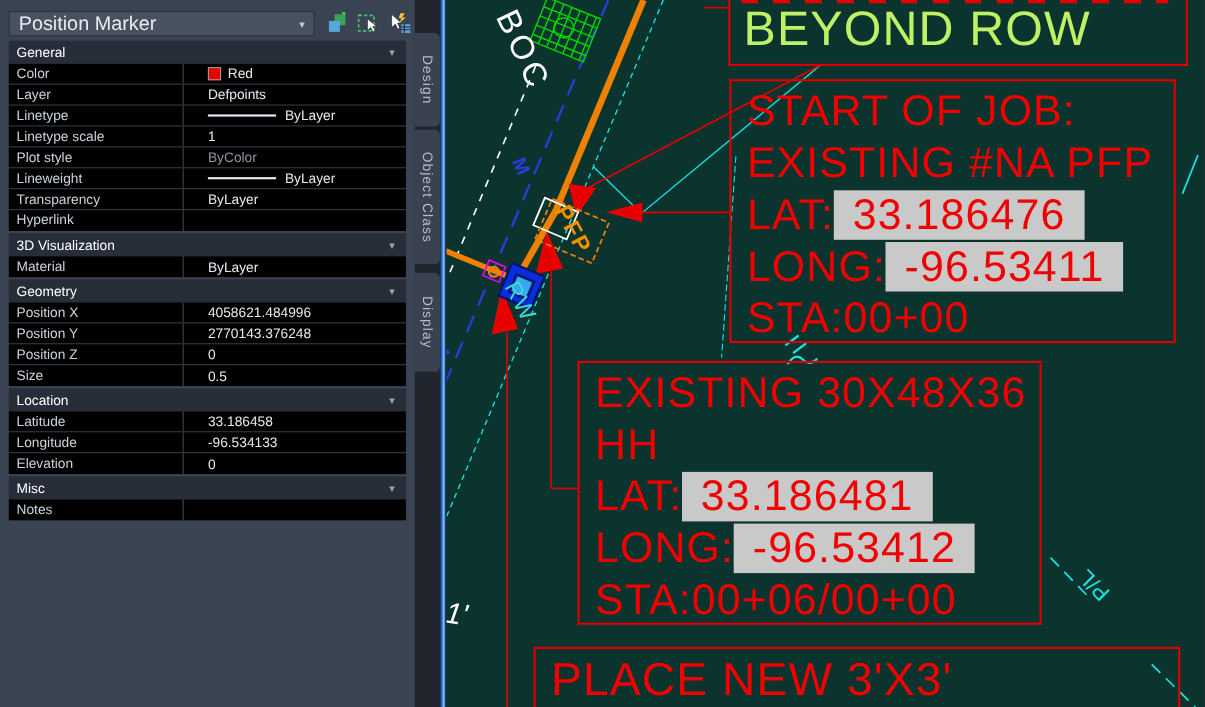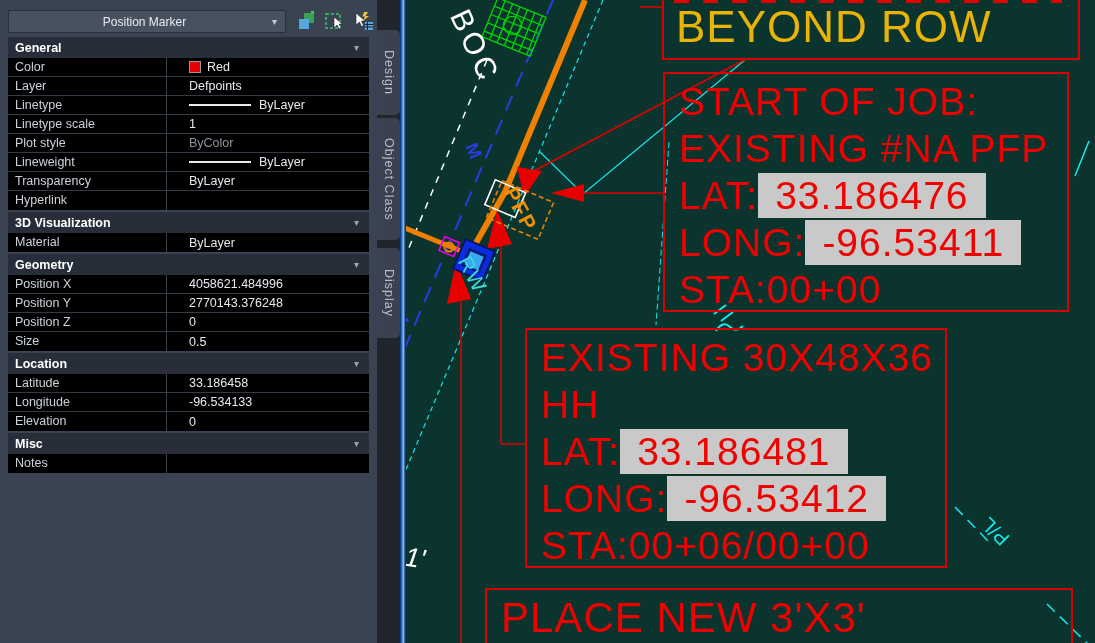--- a/index.html
+++ b/index.html
@@ -5,29 +5,29 @@
   * { margin:0; padding:0; box-sizing:border-box; }
   html,body { background:#20252d; }
   body { font-family:"Liberation Sans", sans-serif; }
   .app { position:relative; width:1095px; height:643px; overflow:hidden; background:#3a4352; }
 
   
   .panel { position:absolute; left:0; top:0; width:400px; height:643px; background:#3a4352; }
   .panel-top { position:absolute; left:0; top:0; width:377px; height:37px; }
   .selector { position:absolute; left:8px; top:10px; width:278px; height:23px; background:#47515f;
               border:1px solid #2a313c; display:flex; align-items:center; padding:0 8px; cursor:default; }
-  .sel-text { color:#e9ecf0; font-size:12px; flex:1; white-space:nowrap; overflow:hidden;text-align:center; }
+  .sel-text { color:#e9ecf0; font-size:18px; flex:1; white-space:nowrap; overflow:hidden; }
   .sel-arrow { color:#c3cad4; font-size:10px; }
   .tools { position:absolute; left:296px; top:9px; display:flex; gap:6px; }
   .tbtn { width:22px; height:24px; display:flex; align-items:center; justify-content:center; }
 
   .props { position:absolute; left:8px; top:37px; width:361px; }
   .sec-h { height:21px; background:#272e39; display:flex; align-items:center; padding:0 10px 0 7px; margin-top:2px; }
   .sec-h:first-child { margin-top:0; }
-  .sec-t { color:#ffffff; font-weight:bold; font-size:12.5px; flex:1; }
+  .sec-t { color:#ffffff; font-weight:normal; font-size:12.5px; flex:1; }
   .sec-c { color:#9aa3b0; font-size:10px; }
   .rows { background:#000000; }
   .prow { display:flex; height:19px; border-bottom:1px solid #323a46; }
   .prow:last-child { border-bottom:none; }
   .plabel { width:158px; color:#ccd2da; font-size:12.5px; line-height:18px; padding-left:7px;
             white-space:nowrap; overflow:hidden; }
   .pvalue { flex:1; border-left:1px solid #3c playing;border-left:1px solid #3c4450; color:#e6e9ee; font-size:12.5px; line-height:18px;
             padding-left:22px; display:flex; align-items:center; white-space:nowrap; overflow:hidden; }
   .pvalue.muted span { color:#8d949f; }
   .swatch { display:inline-block; width:12px; height:12px; background:#e80000; border:1px solid #9a9a9a; margin-right:6px; }
@@ -44,21 +44,21 @@
   
   .canvas { position:absolute; left:400px; top:0; width:695px; height:643px; background:#0c342f; overflow:hidden; }
   .canvas svg { position:absolute; left:0; top:0; }
   .canvas-edge { position:absolute; left:0; top:0; width:6px; height:643px; z-index:6;
                  background:linear-gradient(90deg,#0a2a5e 0%,#2f7fe0 35%,#9cc4f0 55%,#123a7a 85%,#0c342f 100%); }
 
   .annobox { position:absolute; border:2px solid #d80000; z-index:3; }
   .ln { height:47px; line-height:47px; font-size:39px; color:#f10000; letter-spacing:1px; white-space:nowrap; }
   .hl { background:#c9c9c9; padding:1px 17px; }
   .box-lines { position:absolute; left:14px; top:4px; }
-  .beyond-text { position:absolute; left:12px; bottom:6px; font-size:44px; color:#eab308; letter-spacing:1px; white-space:nowrap; }
+  .beyond-text { position:absolute; left:12px; bottom:6px; font-size:44px; color:#bef264; letter-spacing:1px; white-space:nowrap; }
   .clip-strip { position:absolute; left:10px; top:30px; width:388px; height:5px;
                 background:repeating-linear-gradient(90deg,#e00000 0 15px,transparent 15px 29px); }
   .place-text { position:absolute; left:14px; top:4px; font-size:42px; color:#f10000; letter-spacing:1px; white-space:nowrap; }
 
   .rotlabel { position:absolute; z-index:4; white-space:nowrap; transform-origin:0 0; }
   .t-boc { left:74px; top:4px; color:#ffffff; font-size:30px; letter-spacing:4px; transform:rotate(65deg); }
   .t-m1  { left:80px; top:140px; color:#2a3ce0; font-size:18px; font-weight:bold; transform:rotate(67deg); }
   .t-m2  { left:7px;  top:307px; color:#2a3ce0; font-size:18px; font-weight:bold; transform:rotate(67deg); }
   .t-pfp { left:120px; top:183px; color:#f39000; font-size:21px; font-weight:bold; letter-spacing:2px; transform:rotate(62deg); }
   .t-rw  { left:74px; top:252px; color:#3fd8d8; font-size:21px; letter-spacing:2px; transform:rotate(62deg); }

